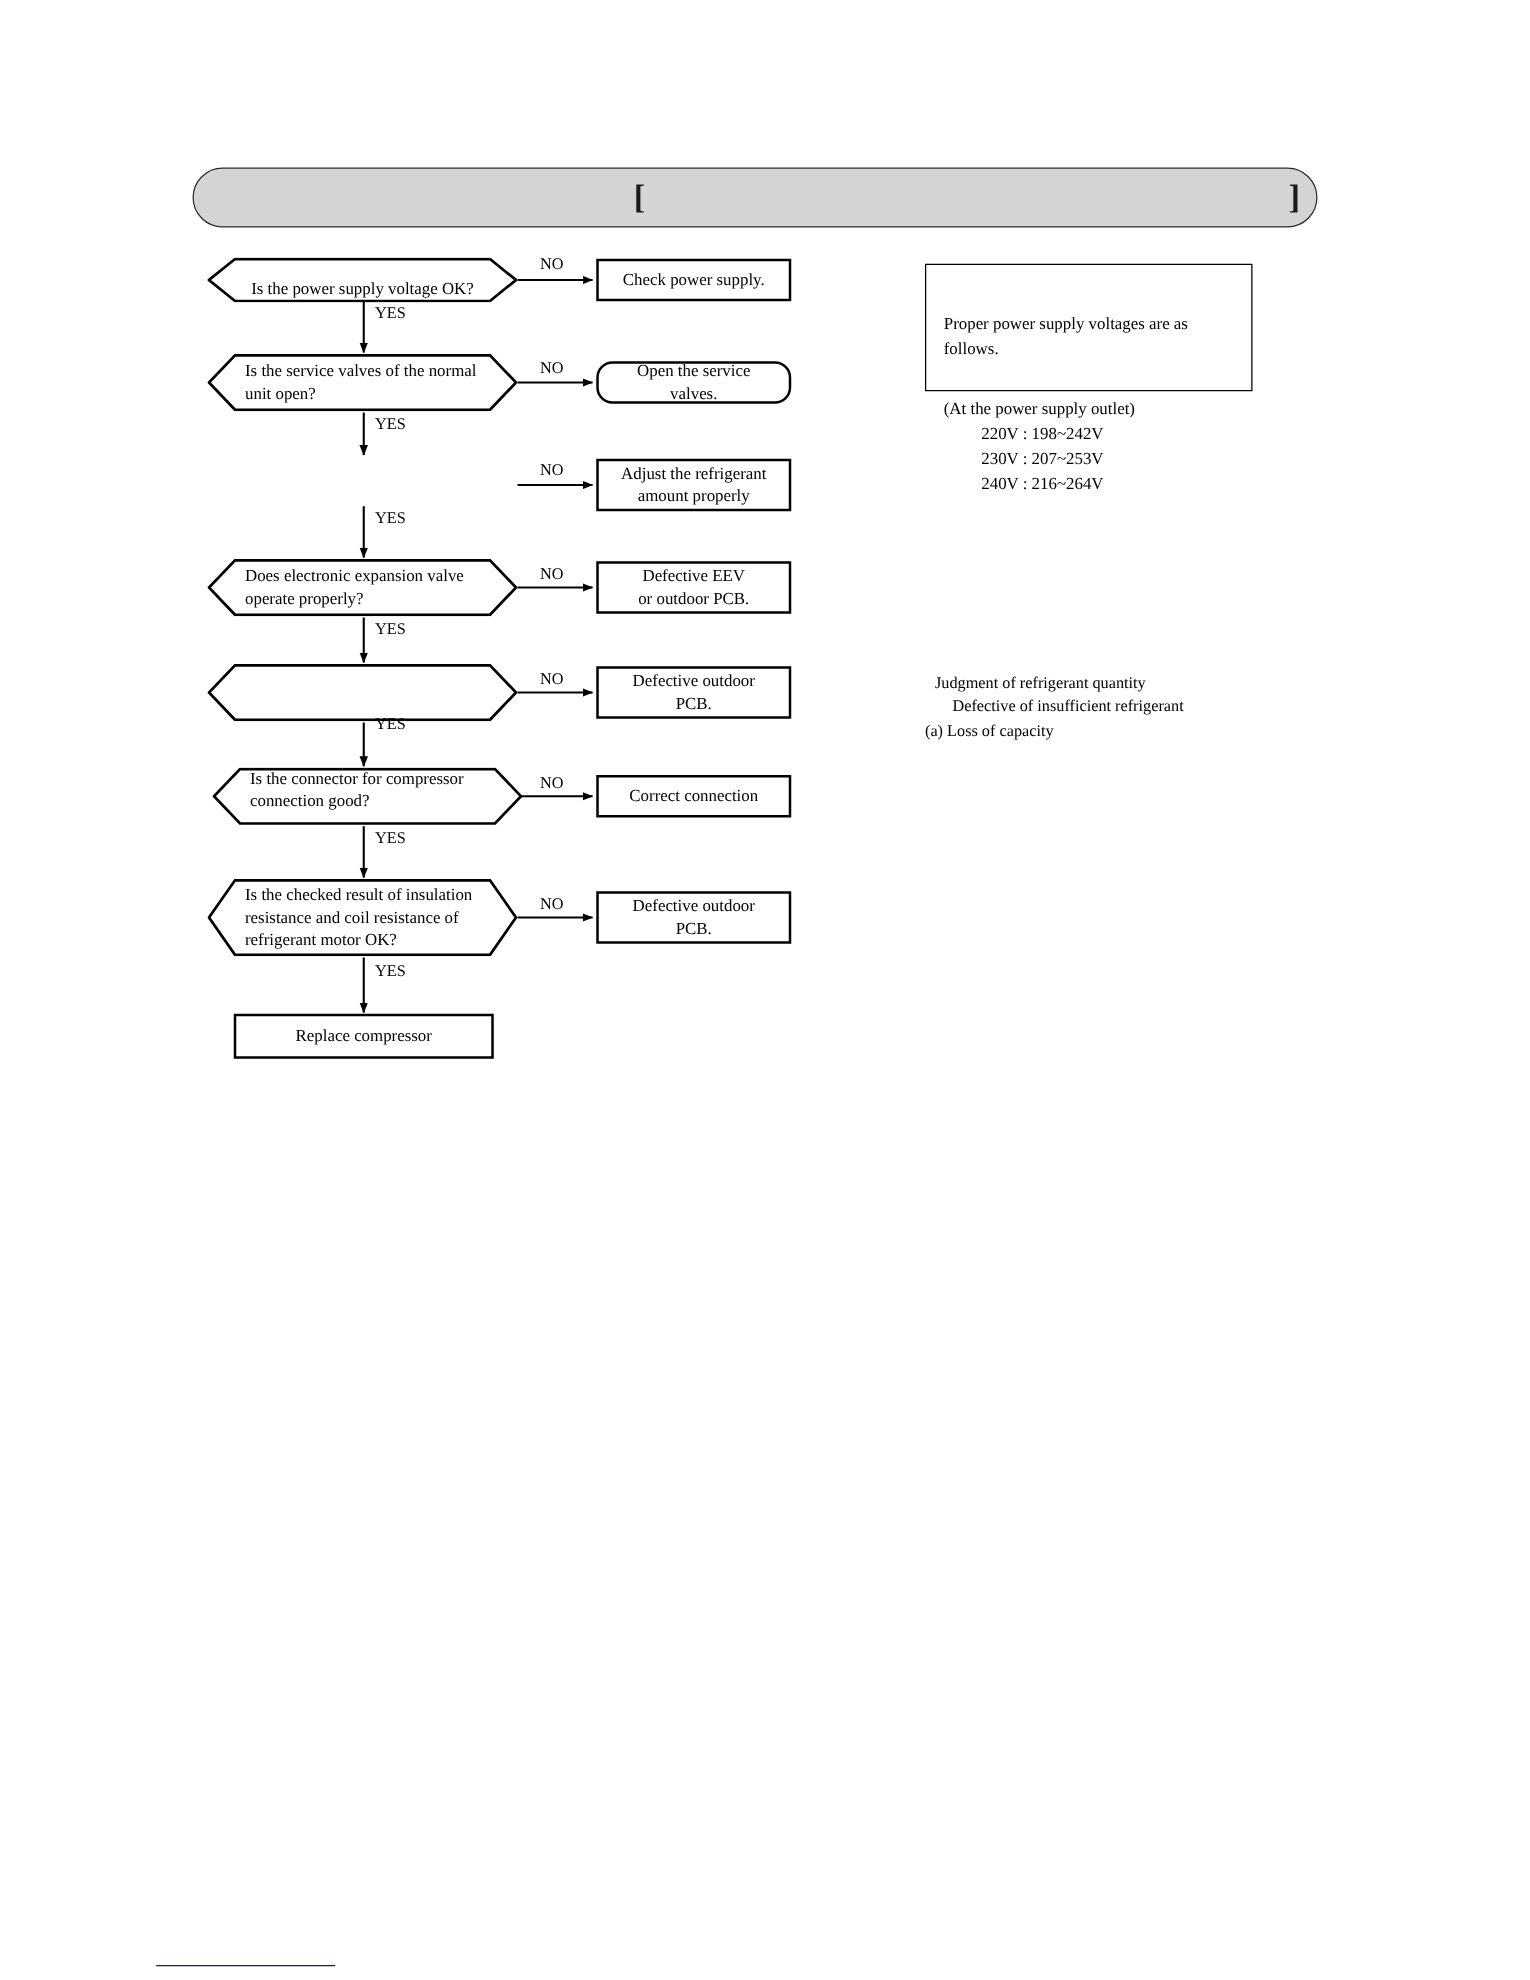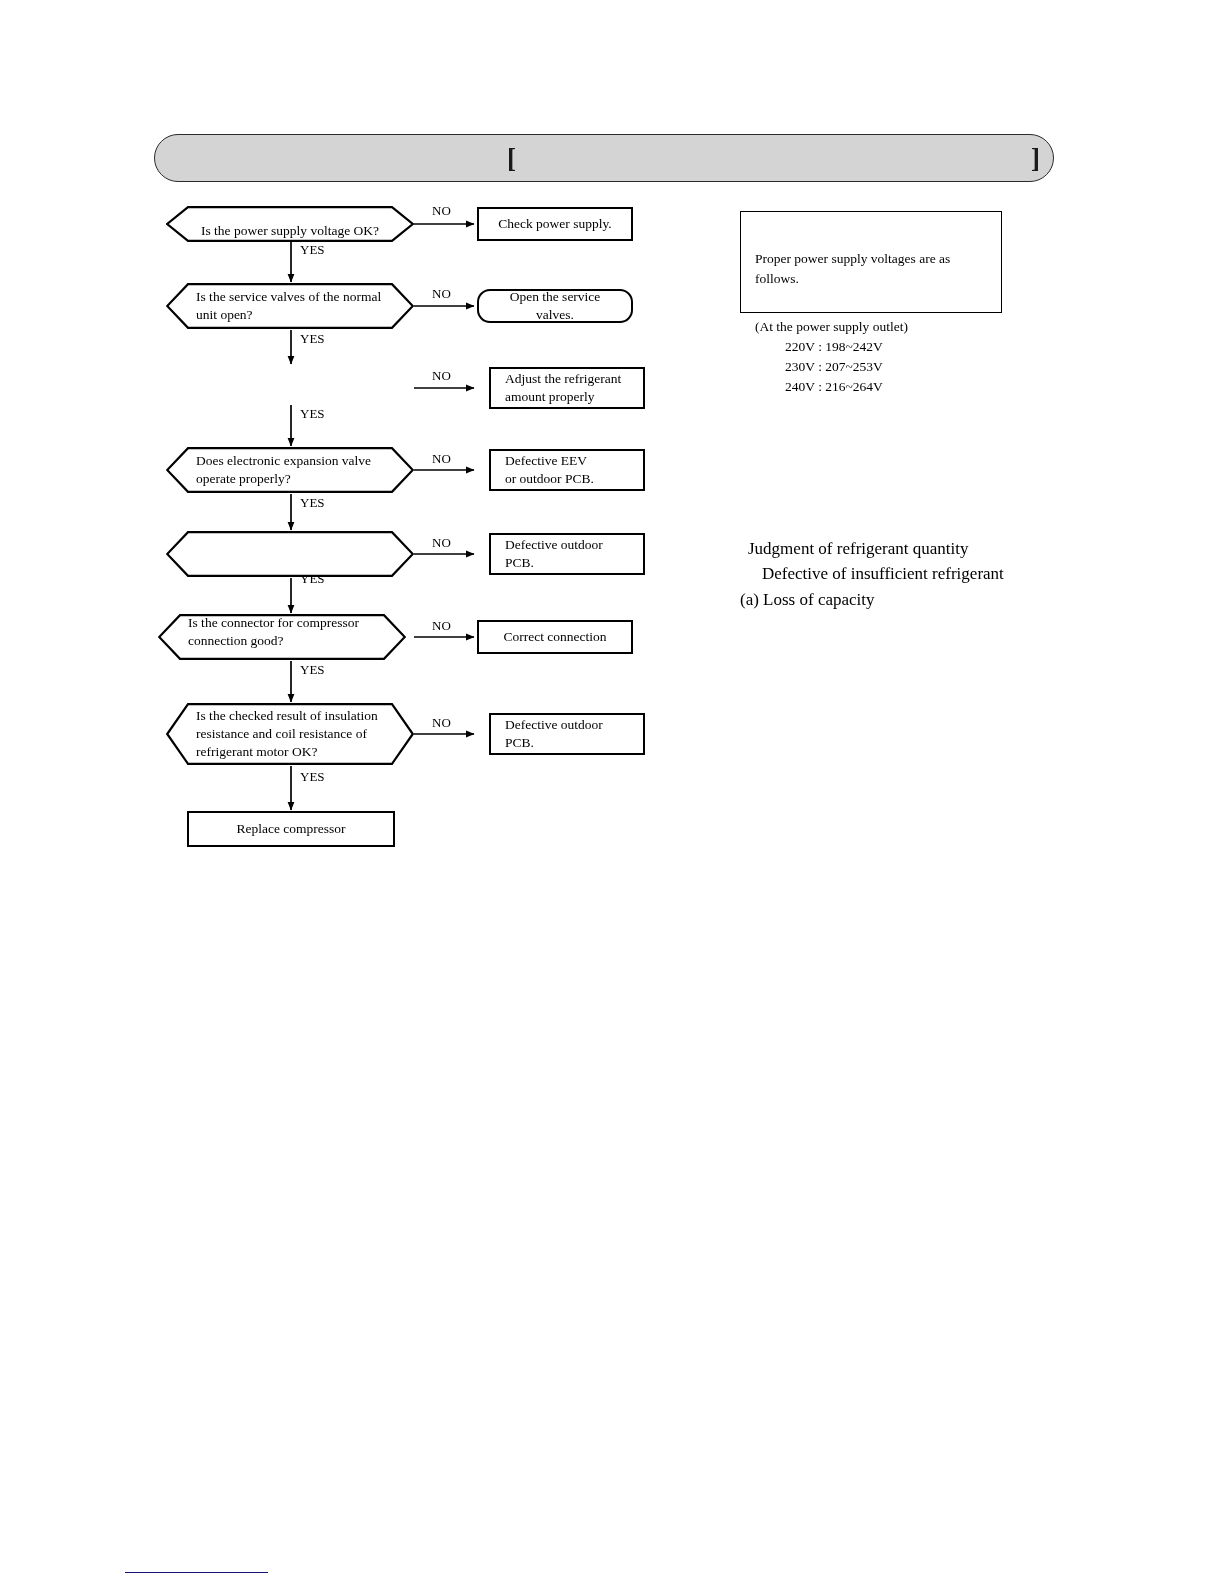--- a/index.html
+++ b/index.html
@@ -82,39 +82,39 @@
     background: #ffffff;
     box-sizing: border-box;
     display: flex;
     flex-direction: column;
     justify-content: center;
     font-size: 13.5px;
     line-height: 1.35;
     padding: 0 14px;
   }
   .box.center { align-items: center; text-align: center; }
-  .box.left   { align-items: flex-start; text-align: left; margin-left: 12px; }
+  .box.left   { align-items: center; text-align: left; }
 
   
   .notebox {
     position: absolute;
     border: 1.6px solid #000000;
     background: #ffffff;
     box-sizing: border-box;
     font-size: 13.5px;
     line-height: 1.48;
     padding: 9px 14px 10px 14px;
   }
   .notebox .ind1 { padding-left: 0px; margin-top: 28px; }
   .notebox .ind2 { padding-left: 30px; }
 
   
   .freetext {
     position: absolute;
-    font-size: 17px;
+    font-size: 13px;
     line-height: 1.49;
   }
   .freetext .lvl0 { padding-left: 8px; }
   .freetext .lvl1 { padding-left: 22px; }
   .freetext .lvl2 { padding-left: 0px; }
 
   
   .edge-label {
     position: absolute;
     font-size: 13px;
@@ -230,21 +230,21 @@
     </svg>
     <div class="hex-text left"></div>
   </div>
   <div class="edge-label" style="left:432px; top:536px;">NO</div>
   <div class="box left" style="left:477px; top:533px; width:156px; height:42px;">
     <div>Defective outdoor</div>
     <div>PCB.</div>
   </div>
   <div class="edge-label" style="left:300px; top:572px;">YES</div>
 
-  <div class="hex" style="left:158px; top:614px; width:248px; height:36px;">
+  <div class="hex" style="left:170px; top:614px; width:248px; height:36px;">
     <svg width="248" height="46" viewBox="0 0 248 46">
       <polygon points="22,1.2 226,1.2 246.8,23 226,44.8 22,44.8 1.2,23" fill="#fff" stroke="#000" stroke-width="2.2" stroke-linejoin="miter"></polygon>
     </svg>
     <div class="hex-text left">
       <div>Is the connector for compressor</div>
       <div>connection good?</div>
     </div>
   </div>
   <div class="edge-label" style="left:432px; top:619px;">NO</div>
   <div class="box center" style="left:477px; top:620px; width:156px; height:34px;">

